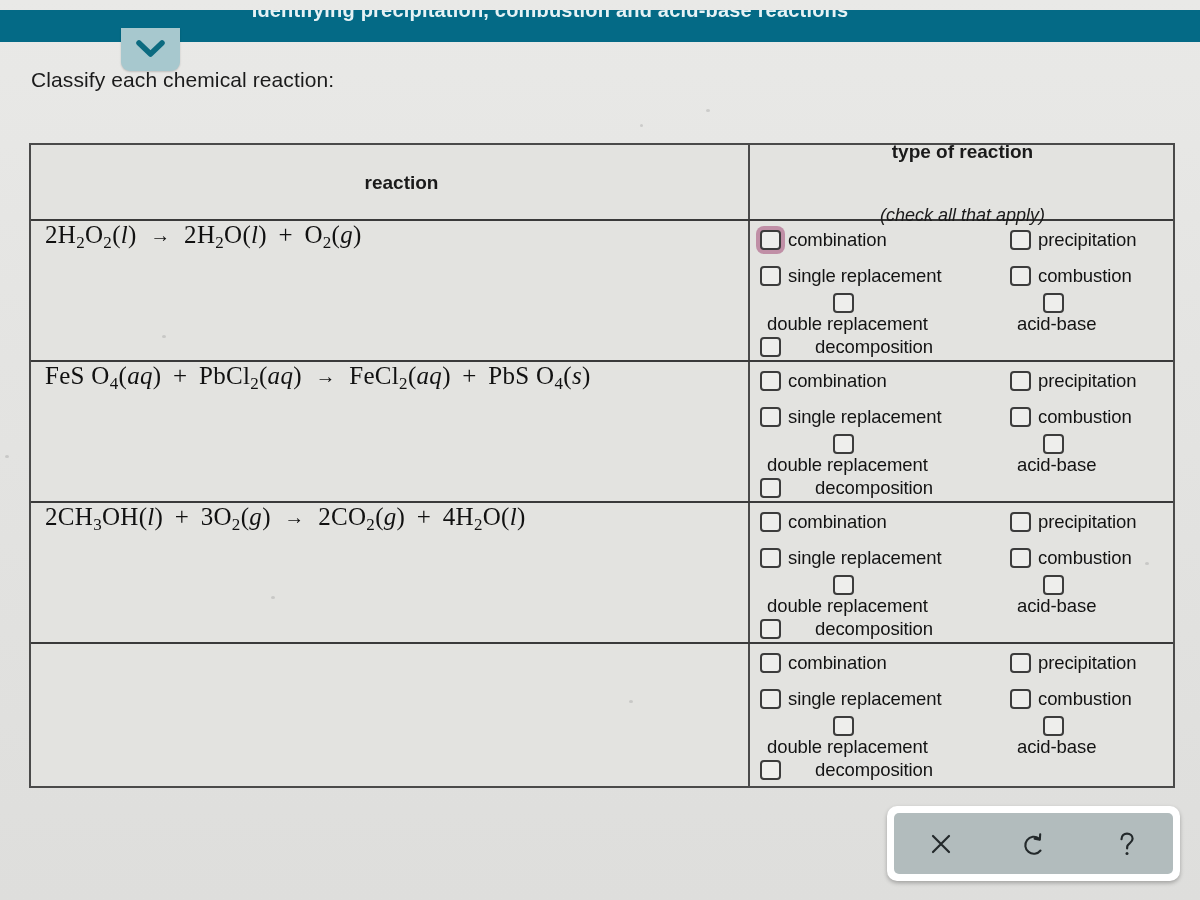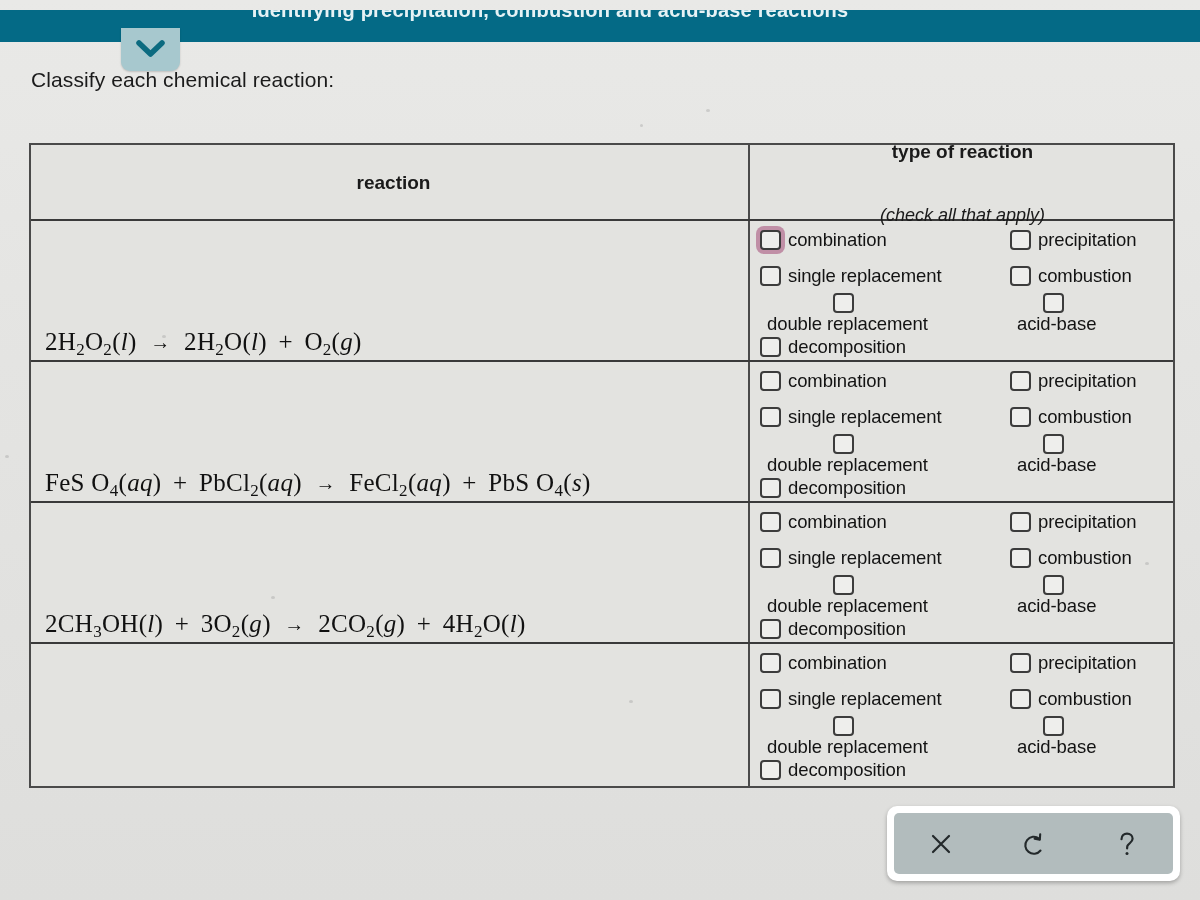--- a/index.html
+++ b/index.html
@@ -79,41 +79,41 @@
     height: 76px;
     border-bottom: 2px solid #3a3a3a;
   }
   .th {
     position: absolute;
     text-align: center;
     top: 0; height: 76px;
     display: flex; flex-direction: column;
     align-items: center; justify-content: center;
   }
-  .th-reaction { left: 4px; width: 717px; }
+  .th-reaction { left: 12px; width: 717px; }
   .th-type     { left: 719px; width: 425px; gap: 38px; }
 
   .th-main {
     font-size: 19px; font-weight: bold; color: #1a1a1a;
   }
   .th-sub {
     font-size: 18px; font-style: italic; color: #1a1a1a; margin-top: 4px;
   }
 
   .row {
     position: relative;
     height: 141px;
     border-bottom: 2px solid #3a3a3a;
   }
   .row:last-child { border-bottom: none; }
 
   .cell-reaction {
     position: absolute;
     left: 0; top: 0; width: 717px; height: 100%;
-    display: flex; align-items: flex-end;
+    display: flex; align-items: flex-start;
     padding-left: 14px;
   }
   .eq {
     font-family: "Liberation Serif", serif;
     font-size: 25px;
     color: #111;
     white-space: nowrap;
     letter-spacing: .3px;
   }
   .eq sub { font-size: 0.68em; vertical-align: -0.28em; }
@@ -156,21 +156,21 @@
     box-shadow: 0 0 0 4px #c08fa6;
     border-radius: 4px;
   }
 
   
   .c-left  { left: 4px; }
   .c-right { left: 254px; }
   .l1 { top: 0px; }
   .l2 { top: 36px; }
   .l3 { top: 64px; flex-direction: column; }
-  .l4 { top: 107px; }
+  .l4 { top: 107px; gap: 27px; }
 
   
   .toolbar {
     position: absolute;
     left: 887px; top: 806px;
     width: 293px; height: 75px;
     background: #ffffff;
     border-radius: 10px;
     box-shadow: 0 2px 4px rgba(0,0,0,.28);
     padding: 7px;

